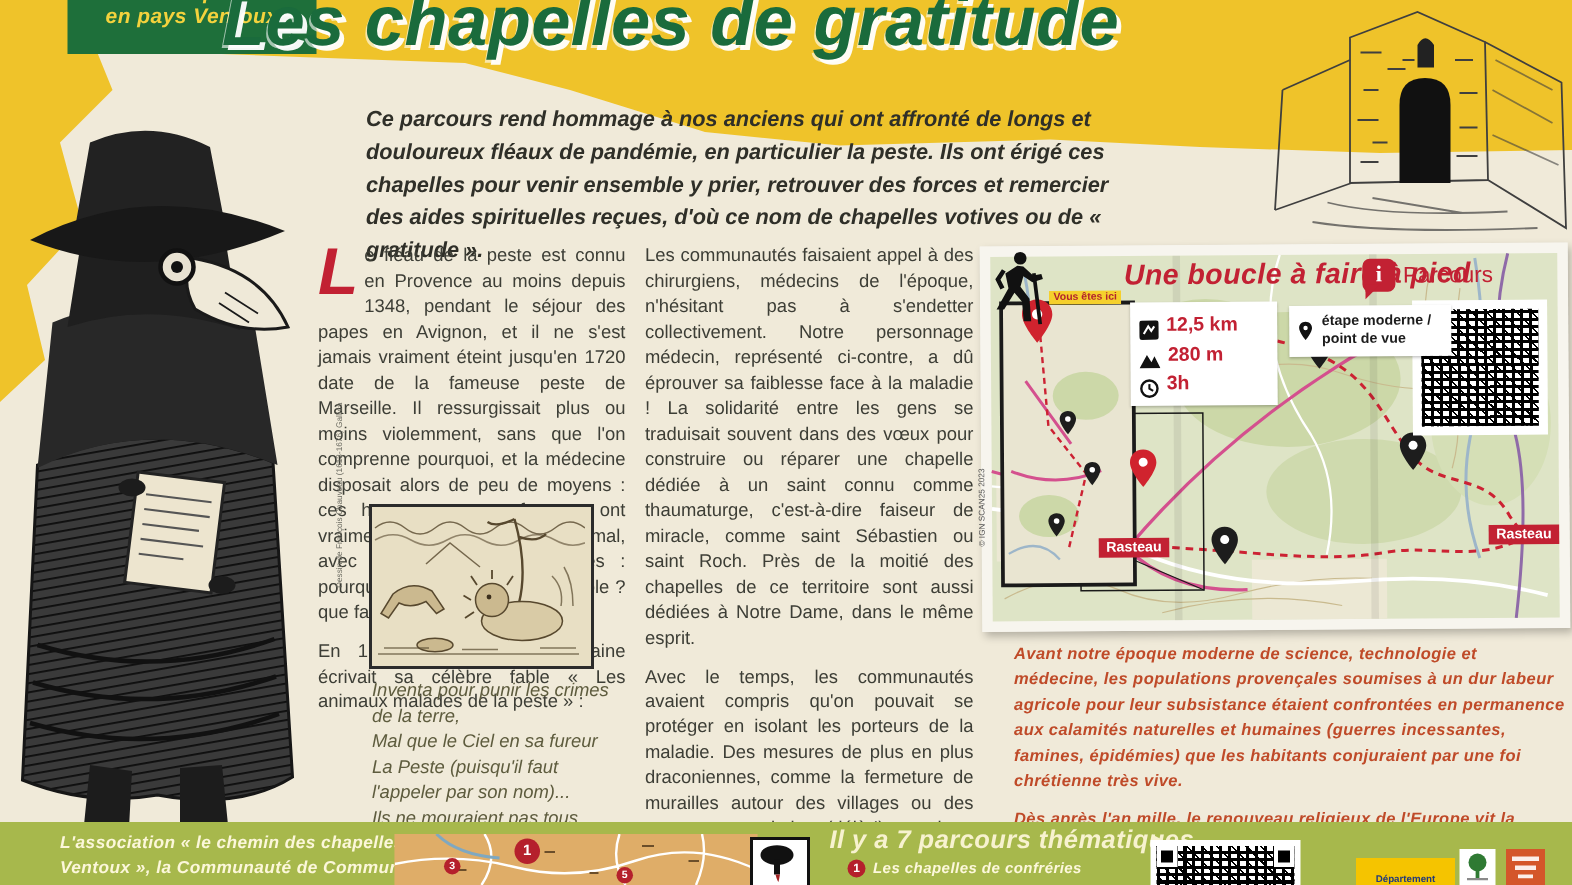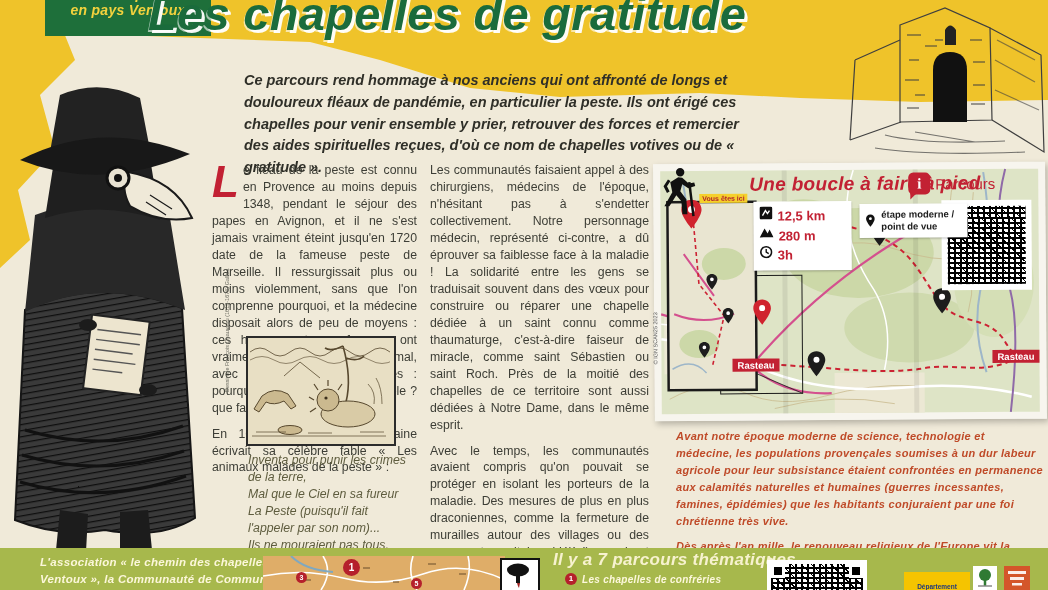--- a/index.html
+++ b/index.html
@@ -39,21 +39,21 @@
     transform:rotate(-.4deg);box-shadow:2px 3px 6px rgba(0,0,0,.25);}
   .map-title{position:absolute;left:96px;top:10px;font-size:19px;color:#c22133;white-space:nowrap;}
   .parcours{position:absolute;left:255px;top:10px;display:flex;align-items:center;gap:5px;}
   .parcours .info{width:22px;height:22px;background:#c22133;border-radius:5px;color:#fff;
     font-weight:bold;font-size:15px;text-align:center;line-height:22px;font-family:"Liberation Serif",serif;position:relative;}
   .parcours .info:after{content:"";position:absolute;left:2px;bottom:-5px;border:5px solid transparent;
     border-top-color:#c22133;border-left-color:#c22133;}
   .parcours .ptxt{color:#c22133;font-weight:normal;font-size:15px;}
   .statbox{position:absolute;left:100px;top:38px;width:86px;background:#fff;padding:5px 6px;
     box-shadow:0 1px 2px rgba(0,0,0,.25);}
-  .stat{display:flex;align-items:flex-start;gap:5px;color:#c22133;font-weight:bold;font-size:13px;line-height:1.5;}
+  .stat{display:flex;align-items:flex-end;gap:5px;color:#c22133;font-weight:bold;font-size:13px;line-height:1.5;}
   .legend{position:absolute;left:206px;top:41px;width:96px;background:#fff;padding:5px 6px;
     display:flex;gap:6px;align-items:center;box-shadow:0 1px 2px rgba(0,0,0,.25);}
   .legend .ltxt{font-size:9.5px;font-weight:bold;color:#1c1c1c;line-height:1.25;}
   .qr{position:absolute;background:#fff;padding:6px;}
   .qr-map{left:288px;top:38px;width:78px;height:78px;}
   .qr-inner{width:100%;height:100%;background:#fff;
     background-image:repeating-linear-gradient(0deg,#000 0 2px,transparent 2px 5px),
       repeating-linear-gradient(90deg,#000 0 2px,transparent 2px 6px),
       repeating-linear-gradient(45deg,#000 0 1px,transparent 1px 7px);}
   .youarehere{position:absolute;left:46px;top:30px;background:#f5d02c;color:#b3232d;
@@ -161,21 +161,21 @@
       <ellipse cx="42" cy="92" rx="12" ry="4.5" fill="#cbb98f"></ellipse>
       <path d="M4,98 h134 M8,94 h30 M60,95 h24 M112,94 h24" stroke-opacity=".7"></path>
       <path d="M120,46 q8,8 6,20 M128,40 q6,10 6,26" stroke-opacity=".7"></path>
     </svg>
   </div>
   <div class="fable-credit">Dessin de François Chauveau (1613-1676) Gallica</div>
 
   <div class="poem">
     <div>Inventa pour punir les crimes de la terre,</div>
     <div>Mal que le Ciel en sa fureur</div>
-    <div>La Peste (puisqu'il fait l'appeler par son nom)...</div>
+    <div>La Peste (puisqu'il faut l'appeler par son nom)...</div>
     <div>Ils ne mouraient pas tous, mais tous étaient frappés.</div>
   </div>
 
   <div class="colM">
     <p>Les communautés faisaient appel à des chirurgiens, médecins de l'époque, n'hésitant pas à s'endetter collectivement. Notre personnage médecin, représenté ci-contre, a dû éprouver sa faiblesse face à la maladie ! La solidarité entre les gens se traduisait souvent dans des vœux pour construire ou réparer une chapelle dédiée à un saint connu comme thaumaturge, c'est-à-dire faiseur de miracle, comme saint Sébastien ou saint Roch. Près de la moitié des chapelles de ce territoire sont aussi dédiées à Notre Dame, dans le même esprit.</p>
     <p>Avec le temps, les communautés avaient compris qu'on pouvait se protéger en isolant les porteurs de la maladie. Des mesures de plus en plus draconiennes, comme la fermeture de murailles autour des villages ou des passeports sanitaires (déjà !), permirent ainsi de limiter l'extension de la dernière peste « de Marseille » en 1720 : elles ont sauvé le territoire de Cairanne !</p>
 
   </div>
 
   <div class="map-card">

